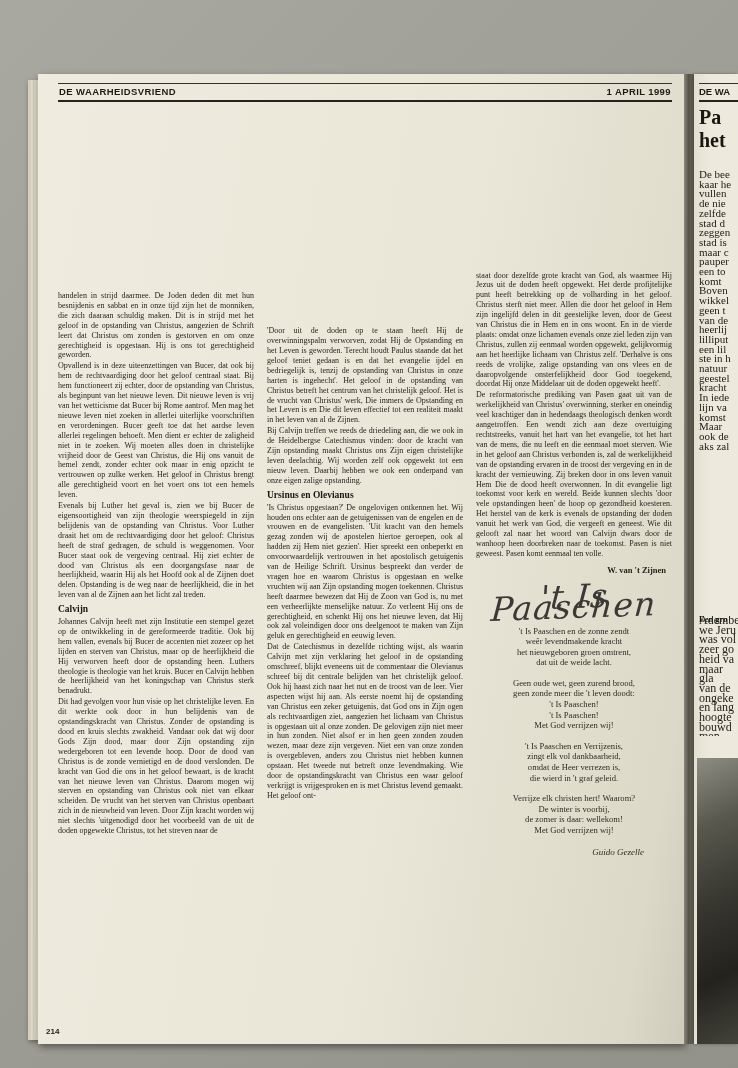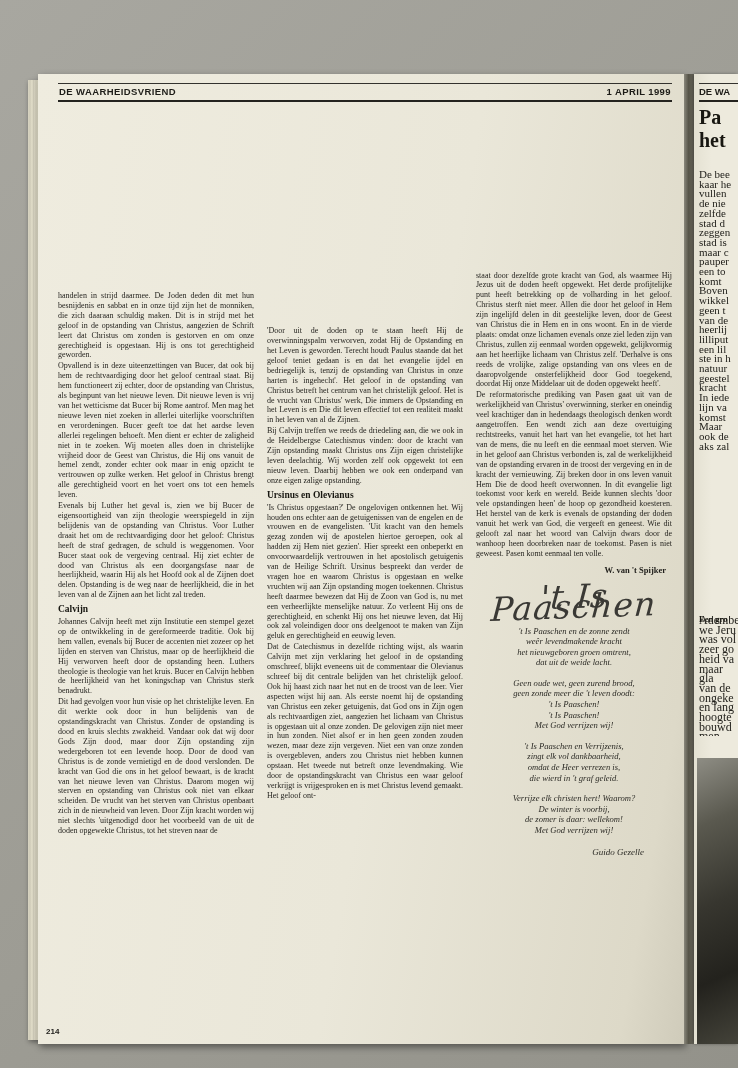--- a/index.html
+++ b/index.html
@@ -24,21 +24,21 @@
     display:flex;gap:13px;overflow:hidden;align-items:center;}
   .col{flex:1;min-width:0;font-size:8px;line-height:9.9px;text-align:justify;
     color:#201f1b;overflow:hidden;}
   .col p{margin:0 0 1px;}
   .col-heading{font-size:9.5px;font-weight:bold;margin:5px 0 2px;color:#181711;}
   .byline{text-align:right;font-size:8.5px;margin-top:7px;padding-right:6px;font-weight:bold;}
 
   .poem{margin-top:16px;text-align:center;color:#2c2b26;}
   .poem-title{font-size:33px;font-style:italic;font-family:"DejaVu Serif",serif;
     transform:rotate(-2deg) skewX(-6deg);letter-spacing:1px;color:#3a3935;margin:0 0 14px;}
-  .stanza{font-style:italic;font-size:8.6px;line-height:10.6px;white-space:pre-line;margin:0 0 10px;}
+  .stanza{font-size:8.6px;line-height:10.6px;white-space:pre-line;margin:0 0 10px;}
   .poem-author{font-style:italic;text-align:right;padding-right:28px;margin-top:12px;font-size:9px;}
 
   .page-number{position:absolute;left:8px;bottom:8px;font-family:"Liberation Sans",sans-serif;
     font-weight:bold;font-size:8px;color:#23221e;}
 
   
   .page-gap{position:absolute;left:684px;top:74px;width:10px;height:970px;
     background:linear-gradient(90deg,#8a887c,#575549 45%,#6b695d);}
 
   
@@ -85,21 +85,21 @@
         <p>'Door uit de doden op te staan heeft Hij de overwinningspalm verworven, zodat Hij de Opstanding en het Leven is geworden. Terecht houdt Paulus staande dat het geloof teniet gedaan is en dat het evangelie ijdel en bedriegelijk is, tenzij de opstanding van Christus in onze harten is ingehecht'. Het geloof in de opstanding van Christus betreft het centrum van het christelijk geloof. Het is de vrucht van Christus' werk, Die immers de Opstanding en het Leven is en Die dit leven effectief tot een realiteit maakt in het leven van al de Zijnen.</p>
         <p>Bij Calvijn treffen we reeds de driedeling aan, die we ook in de Heidelbergse Catechismus vinden: door de kracht van Zijn opstanding maakt Christus ons Zijn eigen christelijke leven deelachtig. Wij worden zelf ook opgewekt tot een nieuw leven. Daarbij hebben we ook een onderpand van onze eigen zalige opstanding.</p>
         <div class="col-heading">Ursinus en Olevianus</div>
         <p>'Is Christus opgestaan?' De ongelovigen ontkennen het. Wij houden ons echter aan de getuigenissen van de engelen en de vrouwen en de evangelisten. 'Uit kracht van den hemels gezag zonden wij de apostelen hiertoe geroepen, ook al hadden zij Hem niet gezien'. Hier spreekt een onbeperkt en onvoorwaardelijk vertrouwen in het apostolisch getuigenis van de Heilige Schrift. Ursinus bespreekt dan verder de vragen hoe en waarom Christus is opgestaan en welke vruchten wij aan Zijn opstanding mogen toekennen. Christus heeft daarmee bewezen dat Hij de Zoon van God is, nu met een verheerlijkte menselijke natuur. Zo verleent Hij ons de gerechtigheid, en schenkt Hij ons het nieuwe leven, dat Hij ook zal voleindigen door ons deelgenoot te maken van Zijn geluk en gerechtigheid en eeuwig leven.</p>
         <p>Dat de Catechismus in dezelfde richting wijst, als waarin Calvijn met zijn verklaring het geloof in de opstanding omschreef, blijkt eveneens uit de commentaar die Olevianus schreef bij dit centrale belijden van het christelijk geloof. Ook hij haast zich naar het nut en de troost van de leer. Vier aspecten wijst hij aan. Als eerste noemt hij de opstanding van Christus een zeker getuigenis, dat God ons in Zijn ogen als rechtvaardigen ziet, aangezien het lichaam van Christus is opgestaan uit al onze zonden. De gelovigen zijn niet meer in hun zonden. Niet alsof er in hen geen zonden zouden wezen, maar deze zijn vergeven. Niet een van onze zonden is overgebleven, anders zou Christus niet hebben kunnen opstaan. Het tweede nut betreft onze levendmaking. Wie door de opstandingskracht van Christus een waar geloof verkrijgt is vrijgesproken en is met Christus levend gemaakt. Het geloof ont-</p>
       </div>
 
       <div class="col">
         <p>staat door dezelfde grote kracht van God, als waarmee Hij Jezus uit de doden heeft opgewekt. Het derde profijtelijke punt heeft betrekking op de volharding in het geloof. Christus sterft niet meer. Allen die door het geloof in Hem zijn ingelijfd delen in dit geestelijke leven, door de Geest van Christus die in Hem en in ons woont. En in de vierde plaats: omdat onze lichamen evenals onze ziel leden zijn van Christus, zullen zij eenmaal worden opgewekt, gelijkvormig aan het heerlijke lichaam van Christus zelf. 'Derhalve is ons reeds de vrolijke, zalige opstanding van ons vlees en de daaropvolgende onsterfelijkheid door God toegekend, doordat Hij onze Middelaar uit de doden opgewekt heeft'.</p>
         <p>De reformatorische prediking van Pasen gaat uit van de werkelijkheid van Christus' overwinning, sterker en oneindig veel krachtiger dan in hedendaags theologisch denken wordt aangetroffen. Een wendt zich aan deze overtuiging rechtstreeks, vanuit het hart van het evangelie, tot het hart van de mens, die nu leeft en die eenmaal moet sterven. Wie in het geloof aan Christus verbonden is, zal de werkelijkheid van de opstanding ervaren in de troost der vergeving en in de kracht der vernieuwing. Zij breken door in ons leven vanuit Hem Die de dood heeft overwonnen. In dit evangelie ligt toekomst voor kerk en wereld. Beide kunnen slechts 'door vele opstandingen heen' de hoop op gezondheid koesteren. Het herstel van de kerk is evenals de opstanding der doden vanuit het werk van God, die vergeeft en geneest. Wie dit gelooft zal naar het woord van Calvijn dwars door de wanhoop heen doorbreken naar de toekomst. Pasen is niet geweest. Pasen komt eenmaal ten volle.</p>
-        <div class="byline">W. van 't Spijker</div>
+        <div class="byline">W. van 't Zijnen</div>
 
         <div class="poem">
           <div class="poem-title">'t Is Paaschen</div>
           <div class="stanza">'t Is Paaschen en de zonne zendt
 weêr levendmakende kracht
 het nieuwgeboren groen omtrent,
 dat uit de weide lacht.</div>
           <div class="stanza">Geen oude wet, geen zurend brood,
 geen zonde meer die 't leven doodt:
 't Is Paaschen!

